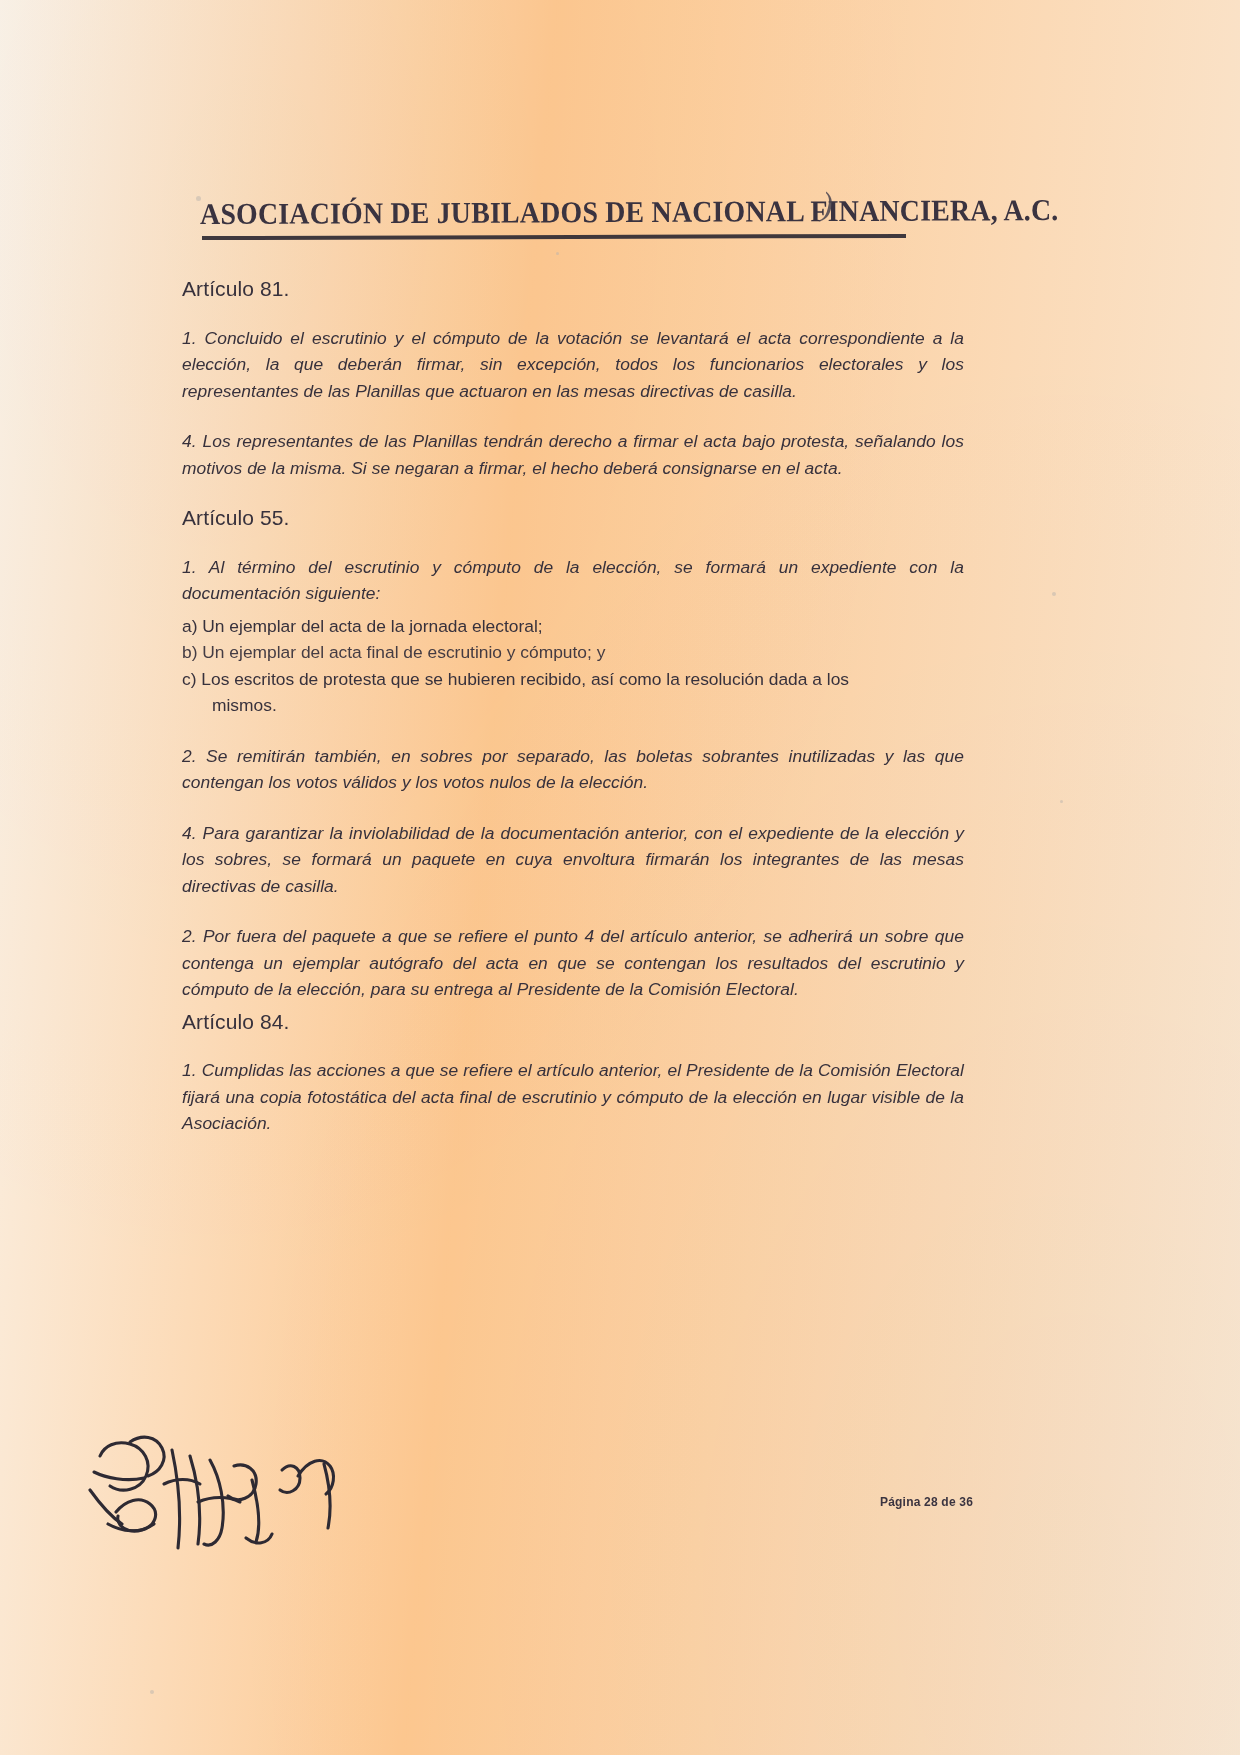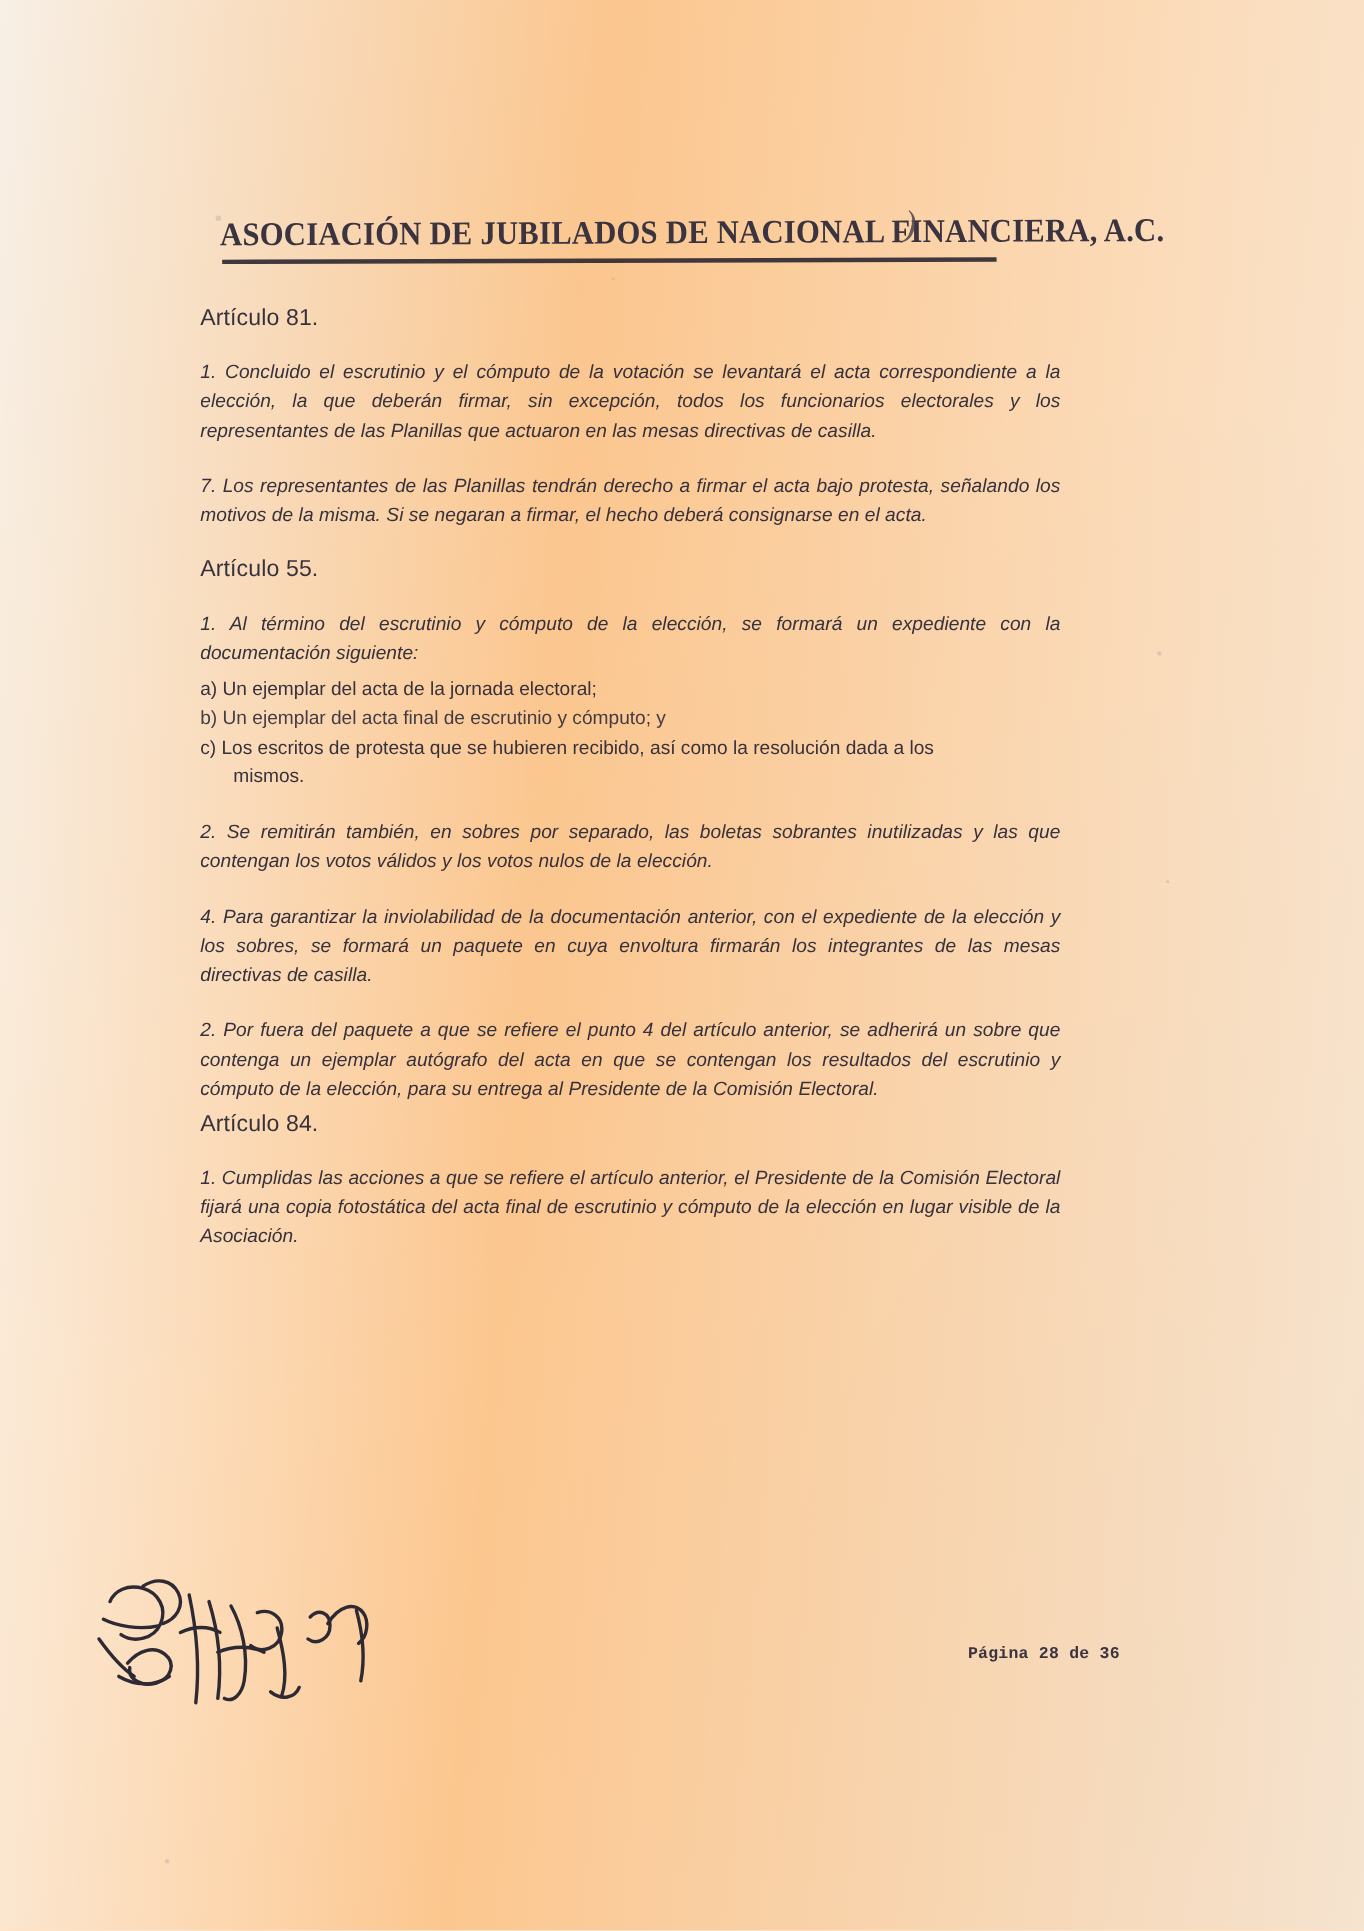--- a/index.html
+++ b/index.html
@@ -98,25 +98,24 @@
   .list-block { margin: 0 0 24px 0; }
 
   
   .fade-1 { opacity: 0.93; }
 
   
   .page-footer {
     position: absolute;
     left: 880px;
     top: 1495px;
-    font-size: 15px;
+    font-size: 12px;
     font-weight: 700;
     color: #3b3440;
     letter-spacing: 0.2px;
-    font-family: Liberation Mono, monospace;
   }
 
   
   .signature {
     position: absolute;
     left: 86px;
     top: 1420px;
     width: 320px;
     height: 200px;
     pointer-events: none;
@@ -147,21 +146,21 @@
   <div class="doc-header">
     <div class="title">ASOCIACIÓN DE JUBILADOS DE NACIONAL FINANCIERA, A.C.</div>
     <div class="rule"></div>
   </div>
   <div class="header-mark">)</div>
 
   <div class="body-text">
 
     <p class="art-head">Artículo 81.</p>
     <p class="para">1. Concluido el escrutinio y el cómputo de la votación se levantará el acta correspondiente a la elección, la que deberán firmar, sin excepción, todos los funcionarios electorales y los representantes de las Planillas que actuaron en las mesas directivas de casilla.</p>
-    <p class="para">7. Los representantes de las Planillas tendrán derecho a firmar el acta bajo protesta, señalando los motivos de la misma. Si se negaran a firmar, el hecho deberá consignarse en el acta.</p>
+    <p class="para">4. Los representantes de las Planillas tendrán derecho a firmar el acta bajo protesta, señalando los motivos de la misma. Si se negaran a firmar, el hecho deberá consignarse en el acta.</p>
 
     <p class="art-head">Artículo 55.</p>
     <p class="para nogap">1. Al término del escrutinio y cómputo de la elección, se formará un expediente con la documentación siguiente:</p>
     <div class="list-block">
       <p class="list-line">a) Un ejemplar del acta de la jornada electoral;</p>
       <p class="list-line fade-1">b) Un ejemplar del acta final de escrutinio y cómputo; y</p>
       <p class="list-line">c) Los escritos de protesta que se hubieren recibido, así como la resolución dada a los</p>
       <p class="list-line wrap-in">mismos.</p>
     </div>
     <p class="para">2. Se remitirán también, en sobres por separado, las boletas sobrantes inutilizadas y las que contengan los votos válidos y los votos nulos de la elección.</p>

